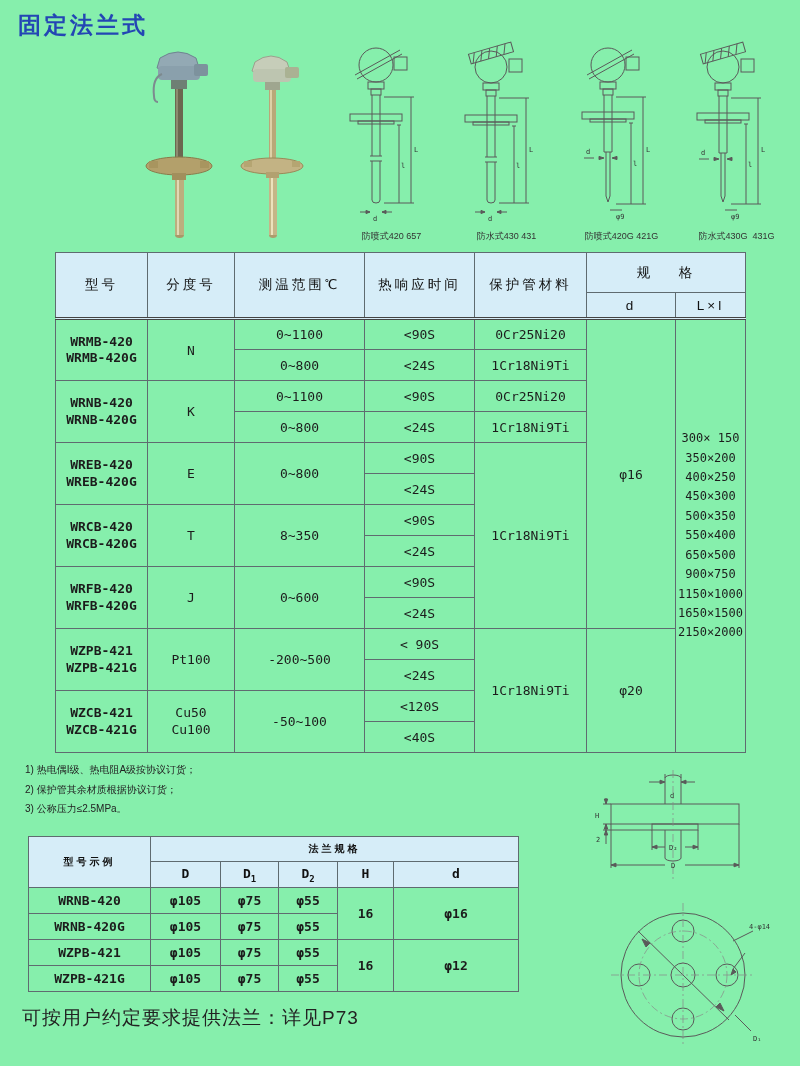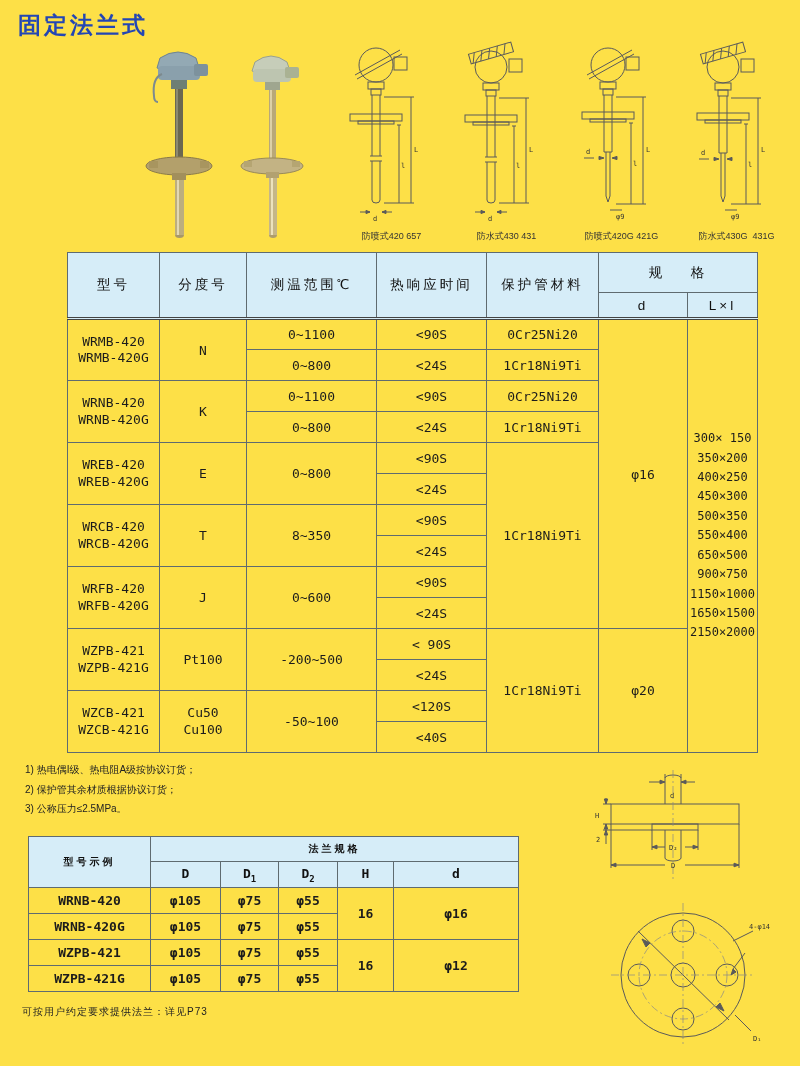--- a/index.html
+++ b/index.html
@@ -1,64 +1,64 @@
 <!DOCTYPE html>
 <html><head>
 <meta charset="utf-8">
 <style>
   html,body{margin:0;padding:0;}
   body{background:#ffffff;font-family:"Liberation Sans",sans-serif;color:#222;}
-  .page{position:relative;width:800px;height:1066px;background:#fde047;overflow:hidden;}
+  .page{position:relative;width:800px;height:1066px;background:#86efac;overflow:hidden;}
 
   .title{position:absolute;left:18px;top:10px;font-size:23px;font-weight:bold;
          color:#2346b4;letter-spacing:3px;}
 
   
   .photos{position:absolute;left:122px;top:44px;}
   .drawings{position:absolute;left:334px;top:40px;width:462px;display:flex;}
   .draw-col{width:115px;display:flex;flex-direction:column;align-items:center;}
   .draw-col svg{display:block;}
   .draw-caption{font-size:9px;color:#333;margin-top:2px;white-space:pre;}
 
   svg .ln{stroke:#5a5a5a;fill:none;stroke-width:1;}
   svg .cl{stroke:#888;fill:none;stroke-width:.7;stroke-dasharray:8 3 2 3;}
   svg text.dim{font-family:"DejaVu Sans Mono",monospace;font-size:7px;fill:#333;stroke:none;}
 
   
   table{border-collapse:collapse;table-layout:fixed;}
-  .main-table{position:absolute;left:55px;top:252px;width:690px;margin-left:12px;}
+  .main-table{position:absolute;left:55px;top:252px;width:690px;}
   .main-table th,.main-table td{border:1px solid #5f6b70;padding:0 2px;text-align:center;vertical-align:middle;}
   .main-table thead th{background:#d6edf8;font-size:13.5px;font-weight:normal;letter-spacing:3px;color:#111;}
   .main-table thead tr.h1{height:40px;}
   .main-table thead tr.h2{height:26px;}
   .main-table thead{border-bottom:3px double #444;}
   .main-table tbody tr{height:31px;}
   .main-table td{font-family:"DejaVu Sans Mono",monospace;font-size:13px;color:#1c1c1c;}
-  .main-table td.model{font-weight:normal;white-space:pre-line;line-height:1.25;}
+  .main-table td.model{font-weight:bold;white-space:pre-line;line-height:1.25;}
   .main-table td.two-line{white-space:pre-line;line-height:1.3;}
   .main-table td.lxl{white-space:pre-line;font-size:12px;line-height:1.62;}
   .spec-head{white-space:pre;font-family:Liberation Serif, serif;}
 
   
   .notes{position:absolute;left:25px;top:760px;font-size:10px;line-height:1.95;color:#222;}
 
   
   .flange-table{position:absolute;left:28px;top:836px;width:490px;}
   .flange-table th,.flange-table td{border:1px solid #5f6b70;text-align:center;vertical-align:middle;padding:0 2px;}
   .flange-table thead th{background:#d6edf8;color:#111;}
   .flange-table tr.h1{height:25px;}
   .flange-table tr.h1 th{font-size:10px;font-weight:bold;letter-spacing:3px;}
   .flange-table tr.h2{height:26px;}
   .flange-table tr.h2 th{font-family:"DejaVu Sans Mono",monospace;font-size:13px;font-weight:bold;letter-spacing:0;}
   .flange-table th.me{font-size:13.5px;font-weight:normal;letter-spacing:3px;margin-left:16px;}
   .flange-table tbody tr{height:26px;}
   .flange-table td{font-family:"DejaVu Sans Mono",monospace;font-size:13px;font-weight:bold;color:#1c1c1c;}
   .flange-table sub{font-size:9px;}
 
-  .footer-note{position:absolute;left:22px;top:1005px;font-size:10px;color:#222;letter-spacing:1px;}
+  .footer-note{position:absolute;left:22px;top:1005px;font-size:19px;color:#222;letter-spacing:1px;}
 
   .flange-section{position:absolute;left:553px;top:768px;}
   .flange-face{position:absolute;left:583px;top:893px;}
 </style>
 </head>
 <body>
 
 <div class="page">
 
   <div class="title">固定法兰式</div>

